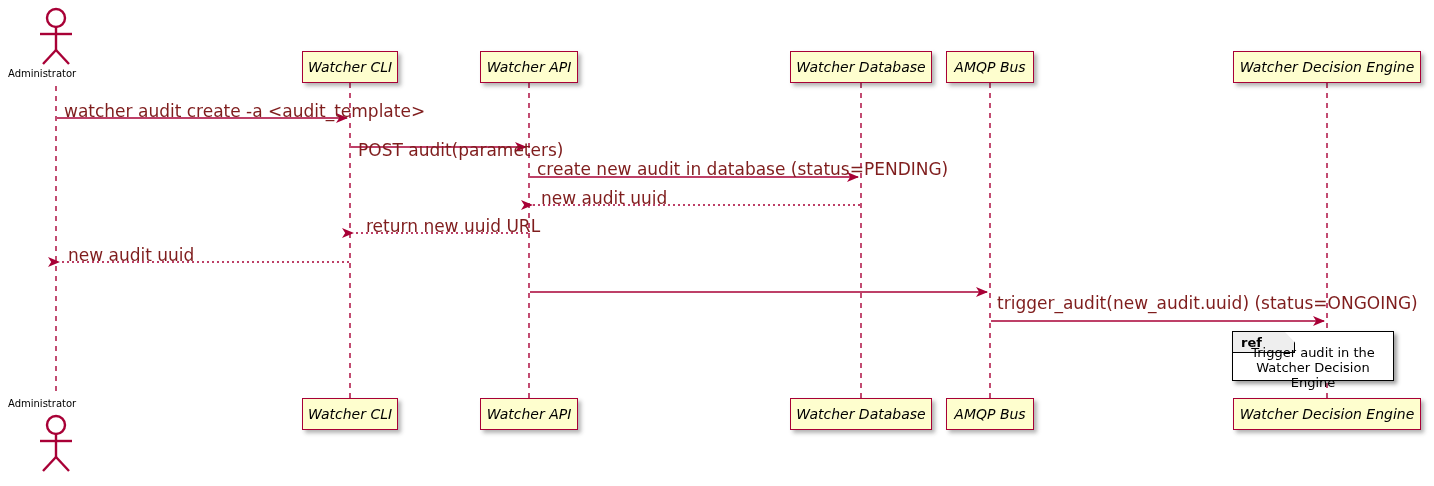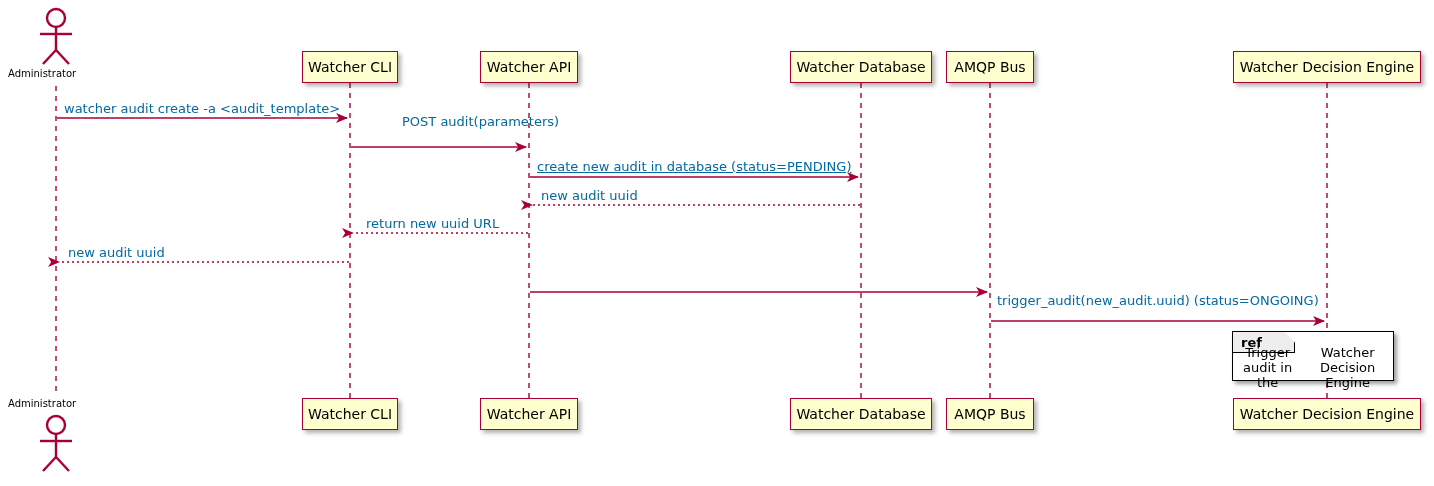--- a/index.html
+++ b/index.html
@@ -32,32 +32,33 @@
     border: 1.6px solid #A80036;
     color: #000000;
     font-size: 14px;
     font-family: "DejaVu Sans", sans-serif;
     display: flex;
     align-items: center;
     justify-content: center;
     white-space: nowrap;
     box-shadow: 3px 3px 4px rgba(40,40,40,0.35);
     z-index: 5;
+    font-style: italic;
   }
   .actor-label {
     position: absolute;
     font-size: 10px;
     color: #000000;
     white-space: nowrap;
     z-index: 5;
   }
   .msg-label {
     position: absolute;
-    font-size: 13px;
-    color: #0369a1;
+    font-size: 17px;
+    color: #7f1d1d;
     white-space: nowrap;
     z-index: 6;
   }
   .ref-box {
     position: absolute;
     box-sizing: border-box;
     background: #FFFFFF;
     border: 1.6px solid #000000;
     box-shadow: 3px 3px 4px rgba(40,40,40,0.45);
     z-index: 7;
@@ -79,21 +80,21 @@
     color: #000000;
     clip-path: polygon(0 0, calc(100% - 10px) 0, 100% 50%, 100% 100%, 0 100%);
   }
   .ref-body {
     position: absolute;
     left: 0;
     right: 0;
     top: 22px;
     bottom: 0;
     display: flex;
-    flex-direction: row;
+    flex-direction: column;
     align-items: center;
     justify-content: center;
     font-size: 13px;
     line-height: 15px;
     color: #000000;
     text-align: center;
   }
 </style>
 </head>
 <body>
@@ -181,23 +182,23 @@
   <div class="participant" style="left:480px; top:398px; width:98px; height:32px;">Watcher API</div>
 
   <div class="participant" style="left:790px; top:398px; width:142px; height:32px;">Watcher Database</div>
 
   <div class="participant" style="left:946px; top:398px; width:88px; height:32px;">AMQP Bus</div>
 
   <div class="participant" style="left:1233px; top:398px; width:188px; height:32px;">Watcher Decision Engine</div>
 
   <div class="msg-label" style="left:64px; top:101px;">watcher audit create -a &lt;audit_template&gt;</div>
 
-  <div class="msg-label" style="left:358px; top:114px;margin-left:44px;">POST audit(parameters)</div>
-
-  <div class="msg-label" style="left:537px; top:159px;text-decoration:underline;">create new audit in database (status=PENDING)</div>
+  <div class="msg-label" style="left:358px; top:140px;">POST audit(parameters)</div>
+
+  <div class="msg-label" style="left:537px; top:159px;">create new audit in database (status=PENDING)</div>
 
   <div class="msg-label" style="left:541px; top:188px;">new audit uuid</div>
 
   <div class="msg-label" style="left:366px; top:216px;">return new uuid URL</div>
 
   <div class="msg-label" style="left:68px; top:245px;">new audit uuid</div>
 
 
   <div class="msg-label" style="left:997px; top:293px;">trigger_audit(new_audit.uuid) (status=ONGOING)</div>
 

